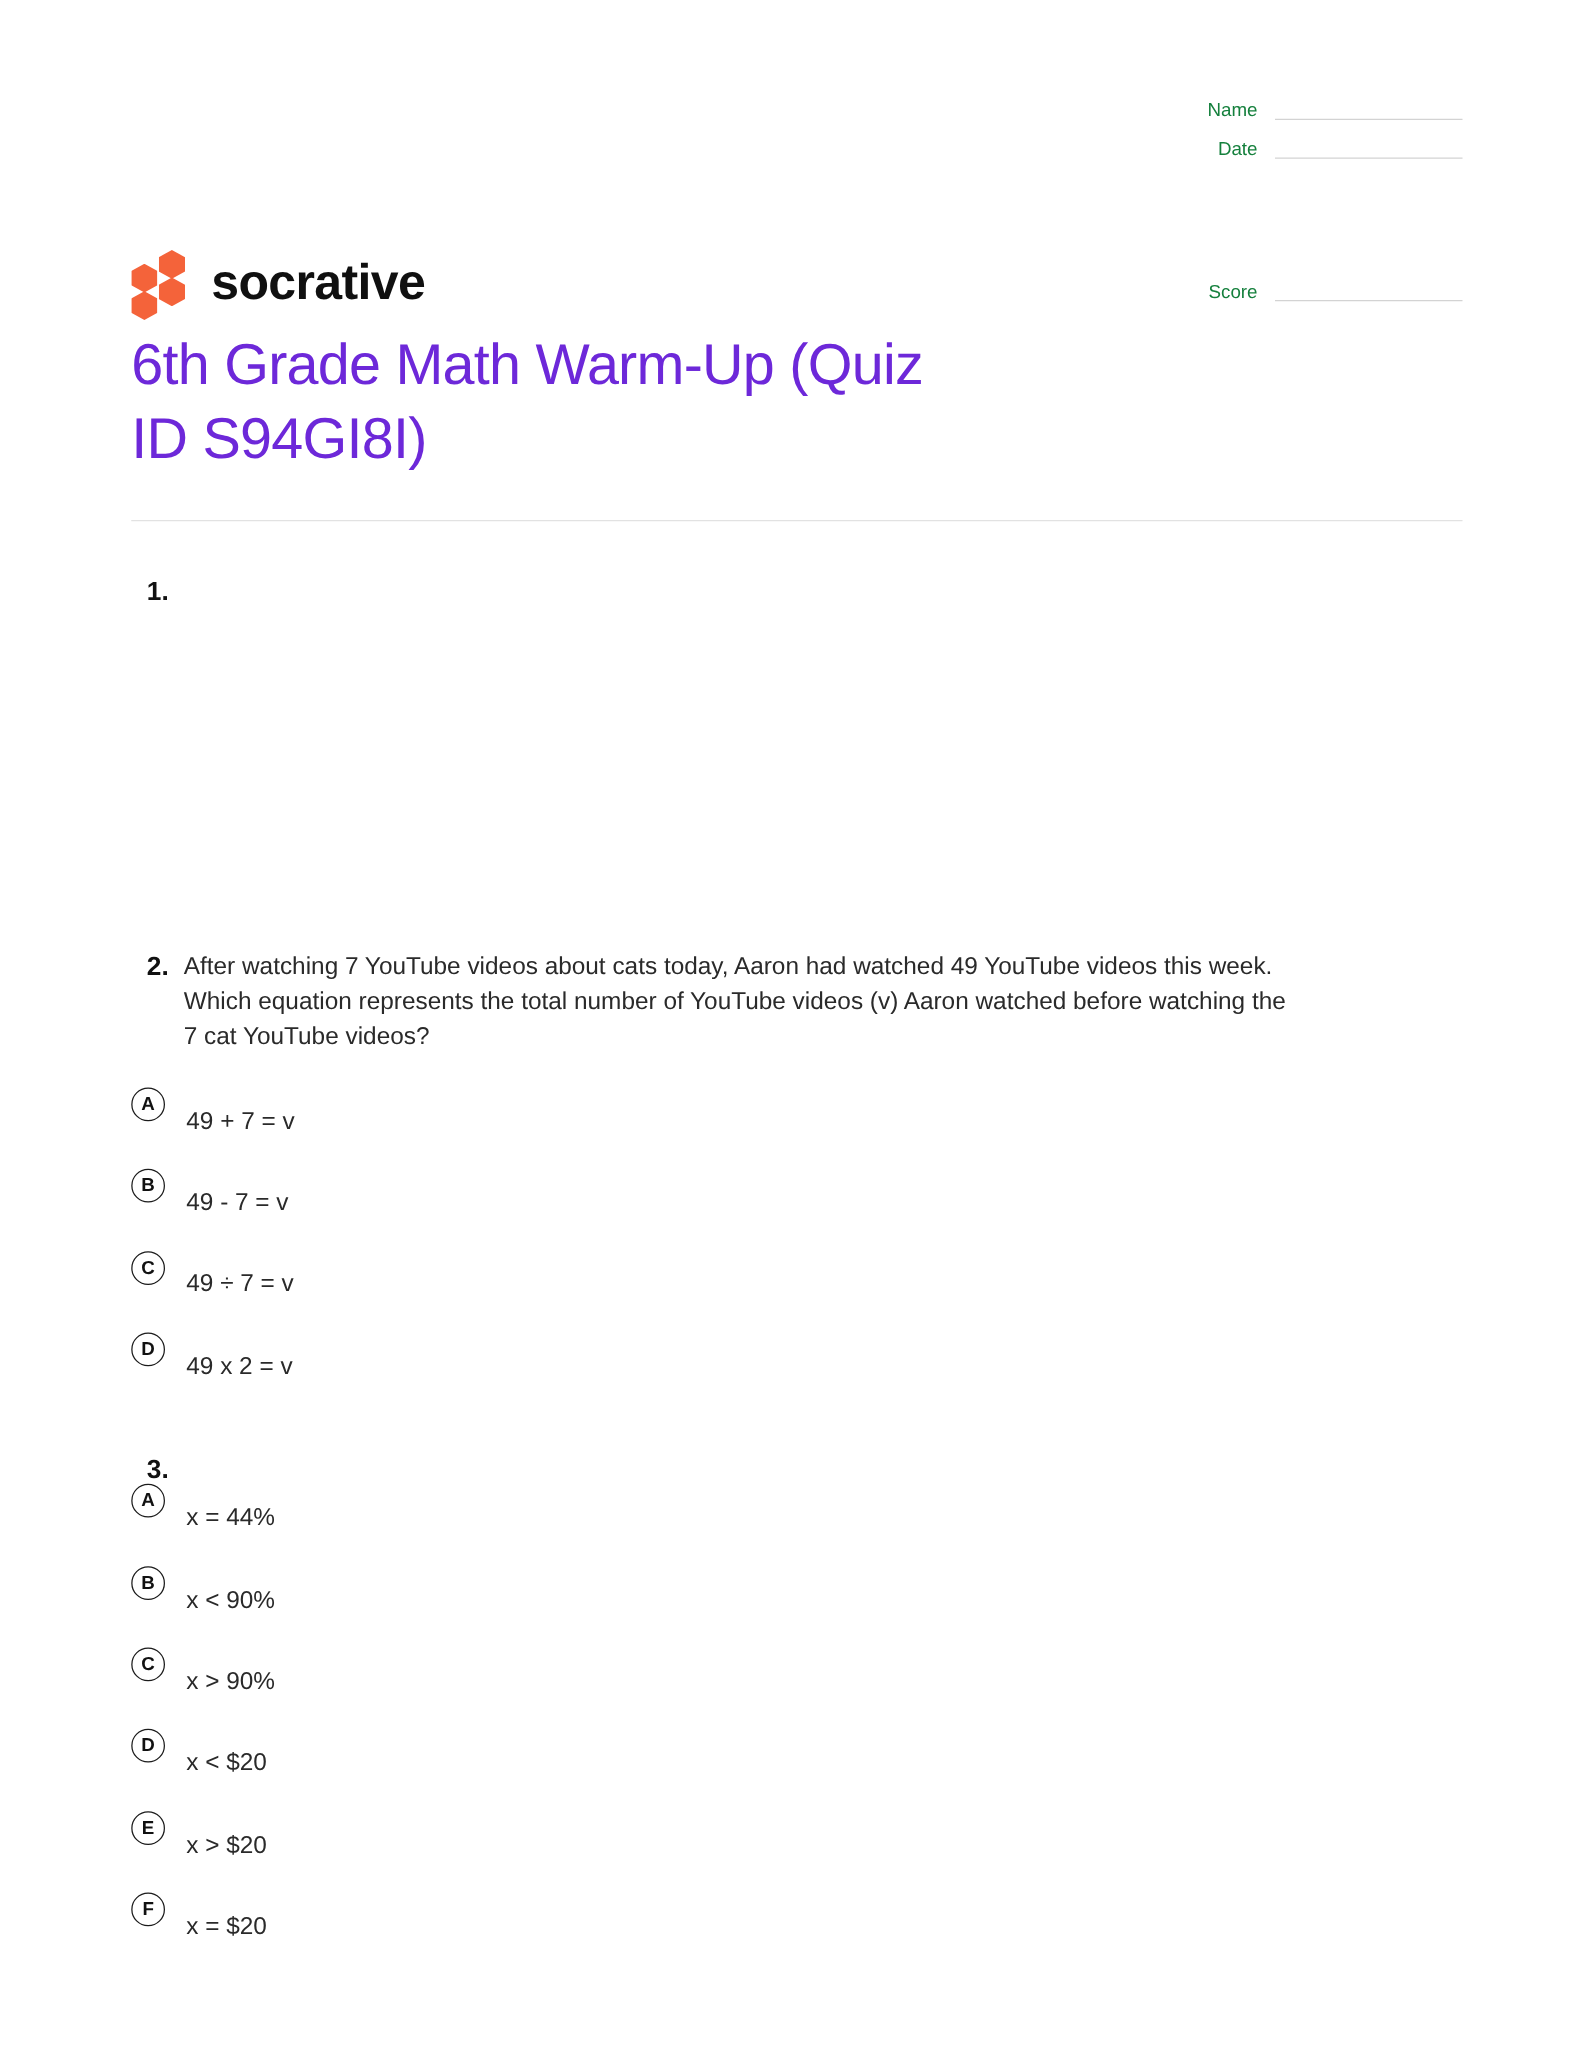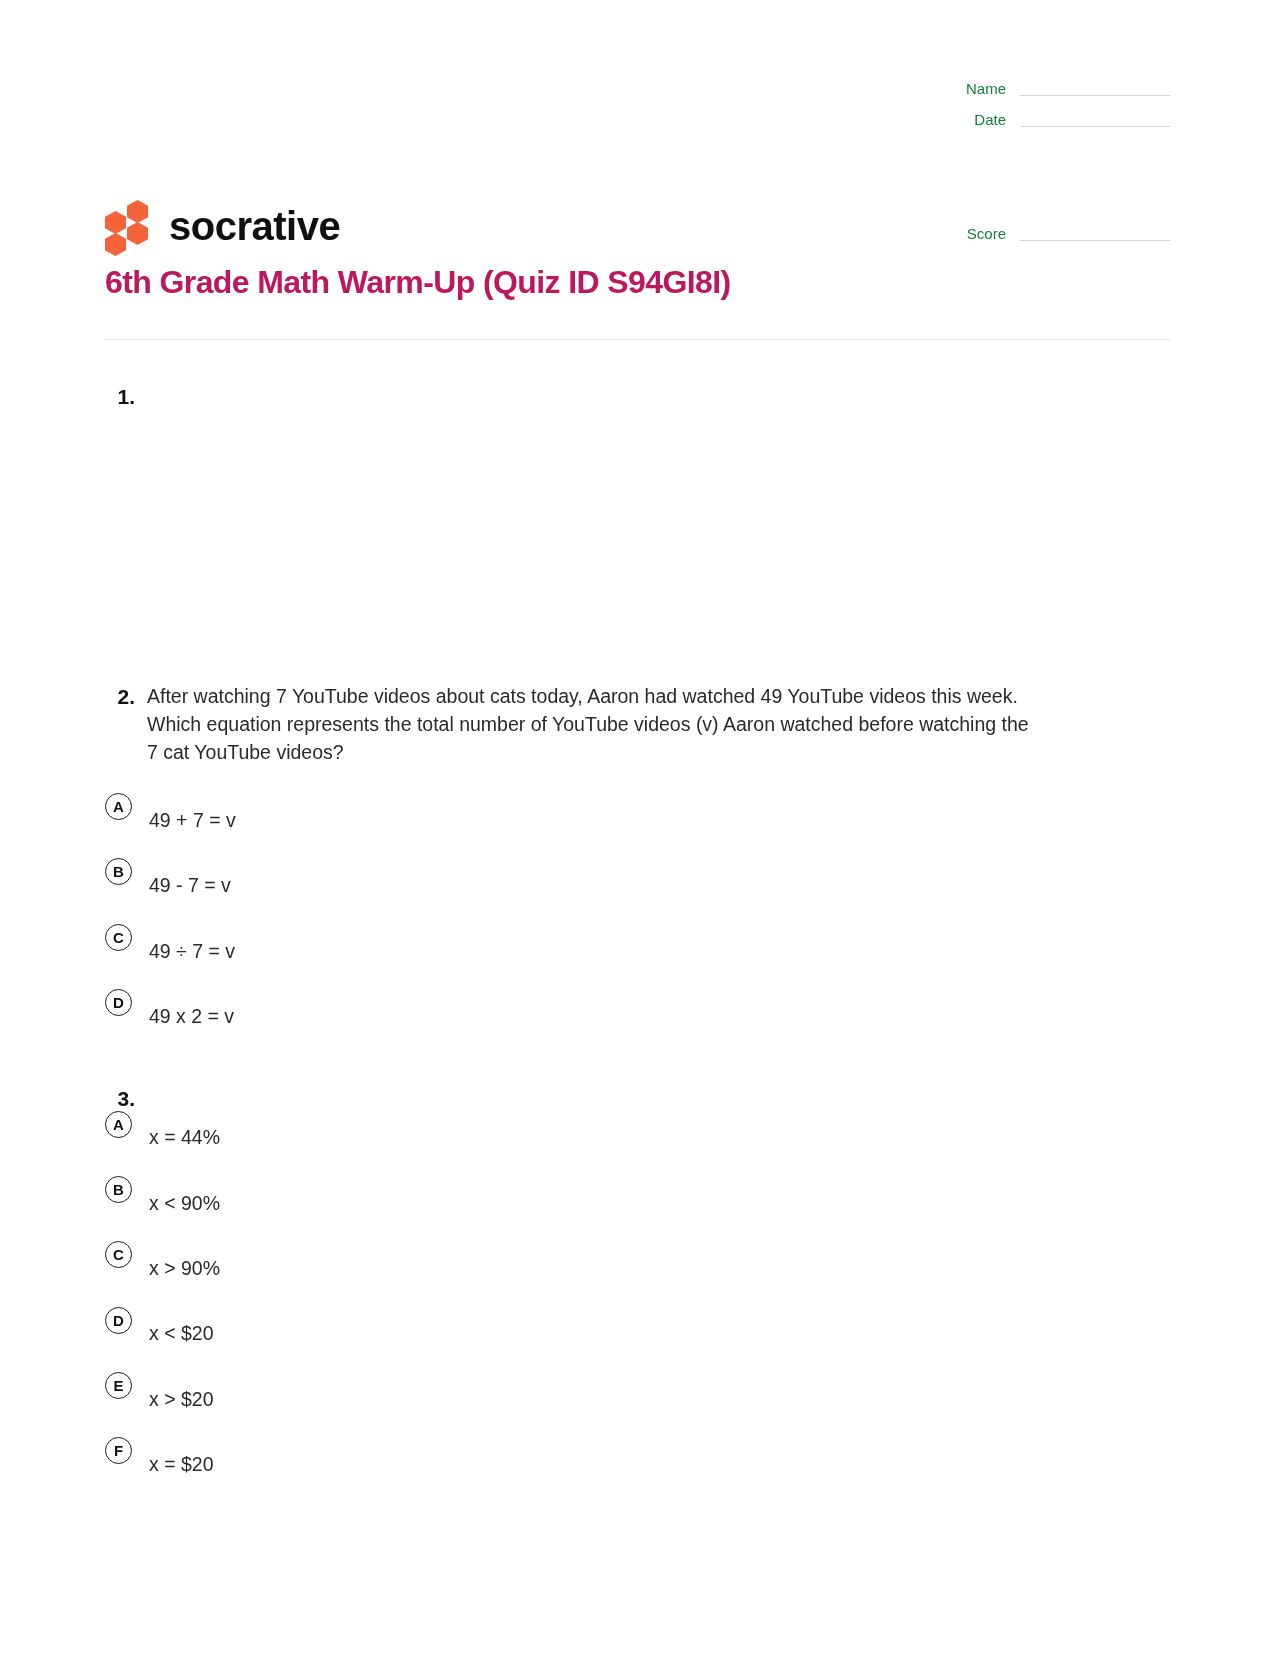--- a/index.html
+++ b/index.html
@@ -85,25 +85,25 @@
     border-bottom: 1.5px solid #d3d3d3;
     height: 20px;
   }
 
   
   .title-block {
     padding: 10px 105px 0 105px;
     max-width: 880px;
   }
   .quiz-title {
-    font-size: 32px;
-    font-weight: 700;
+    font-size: 46px;
+    font-weight: 400;
     line-height: 1.28;
     letter-spacing: -0.6px;
-    color: #be185d;
+    color: #6d28d9;
     margin: 0;
   }
   .divider {
     margin: 36px 105px 0 105px;
     border-top: 1px solid #e2e2e2;
   }
 
   
   .questions {
     padding: 0 105px;

